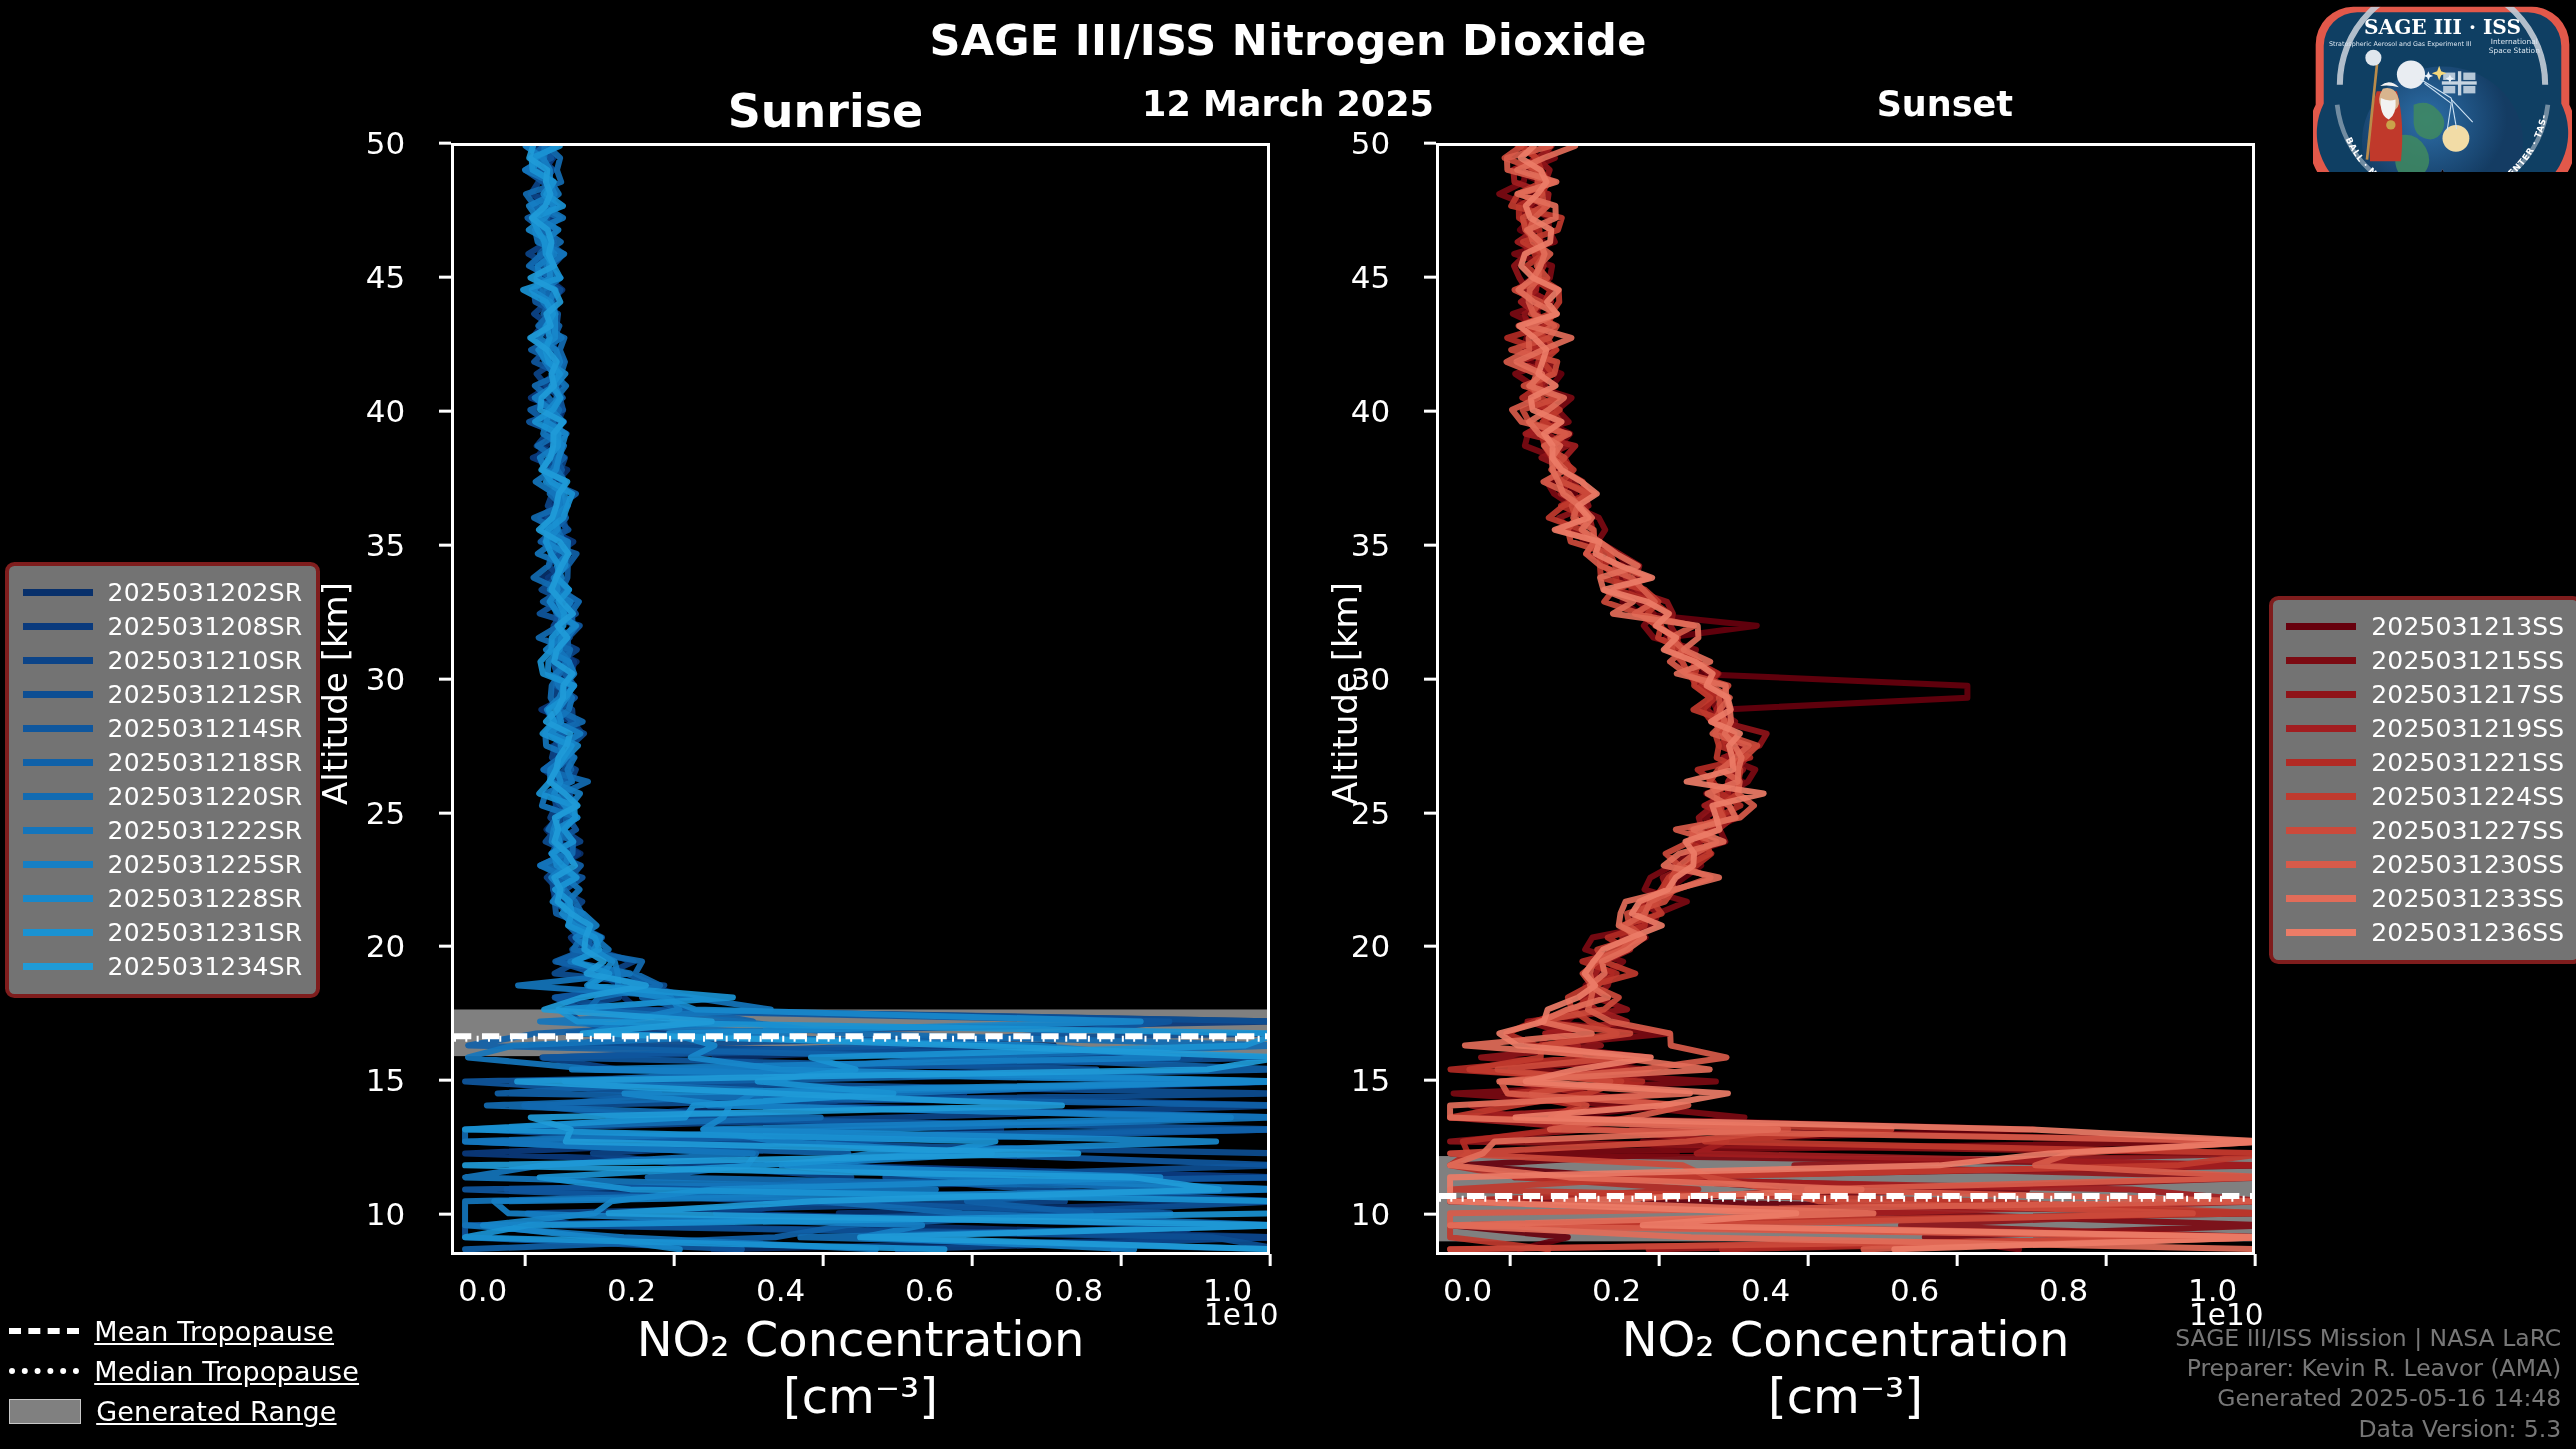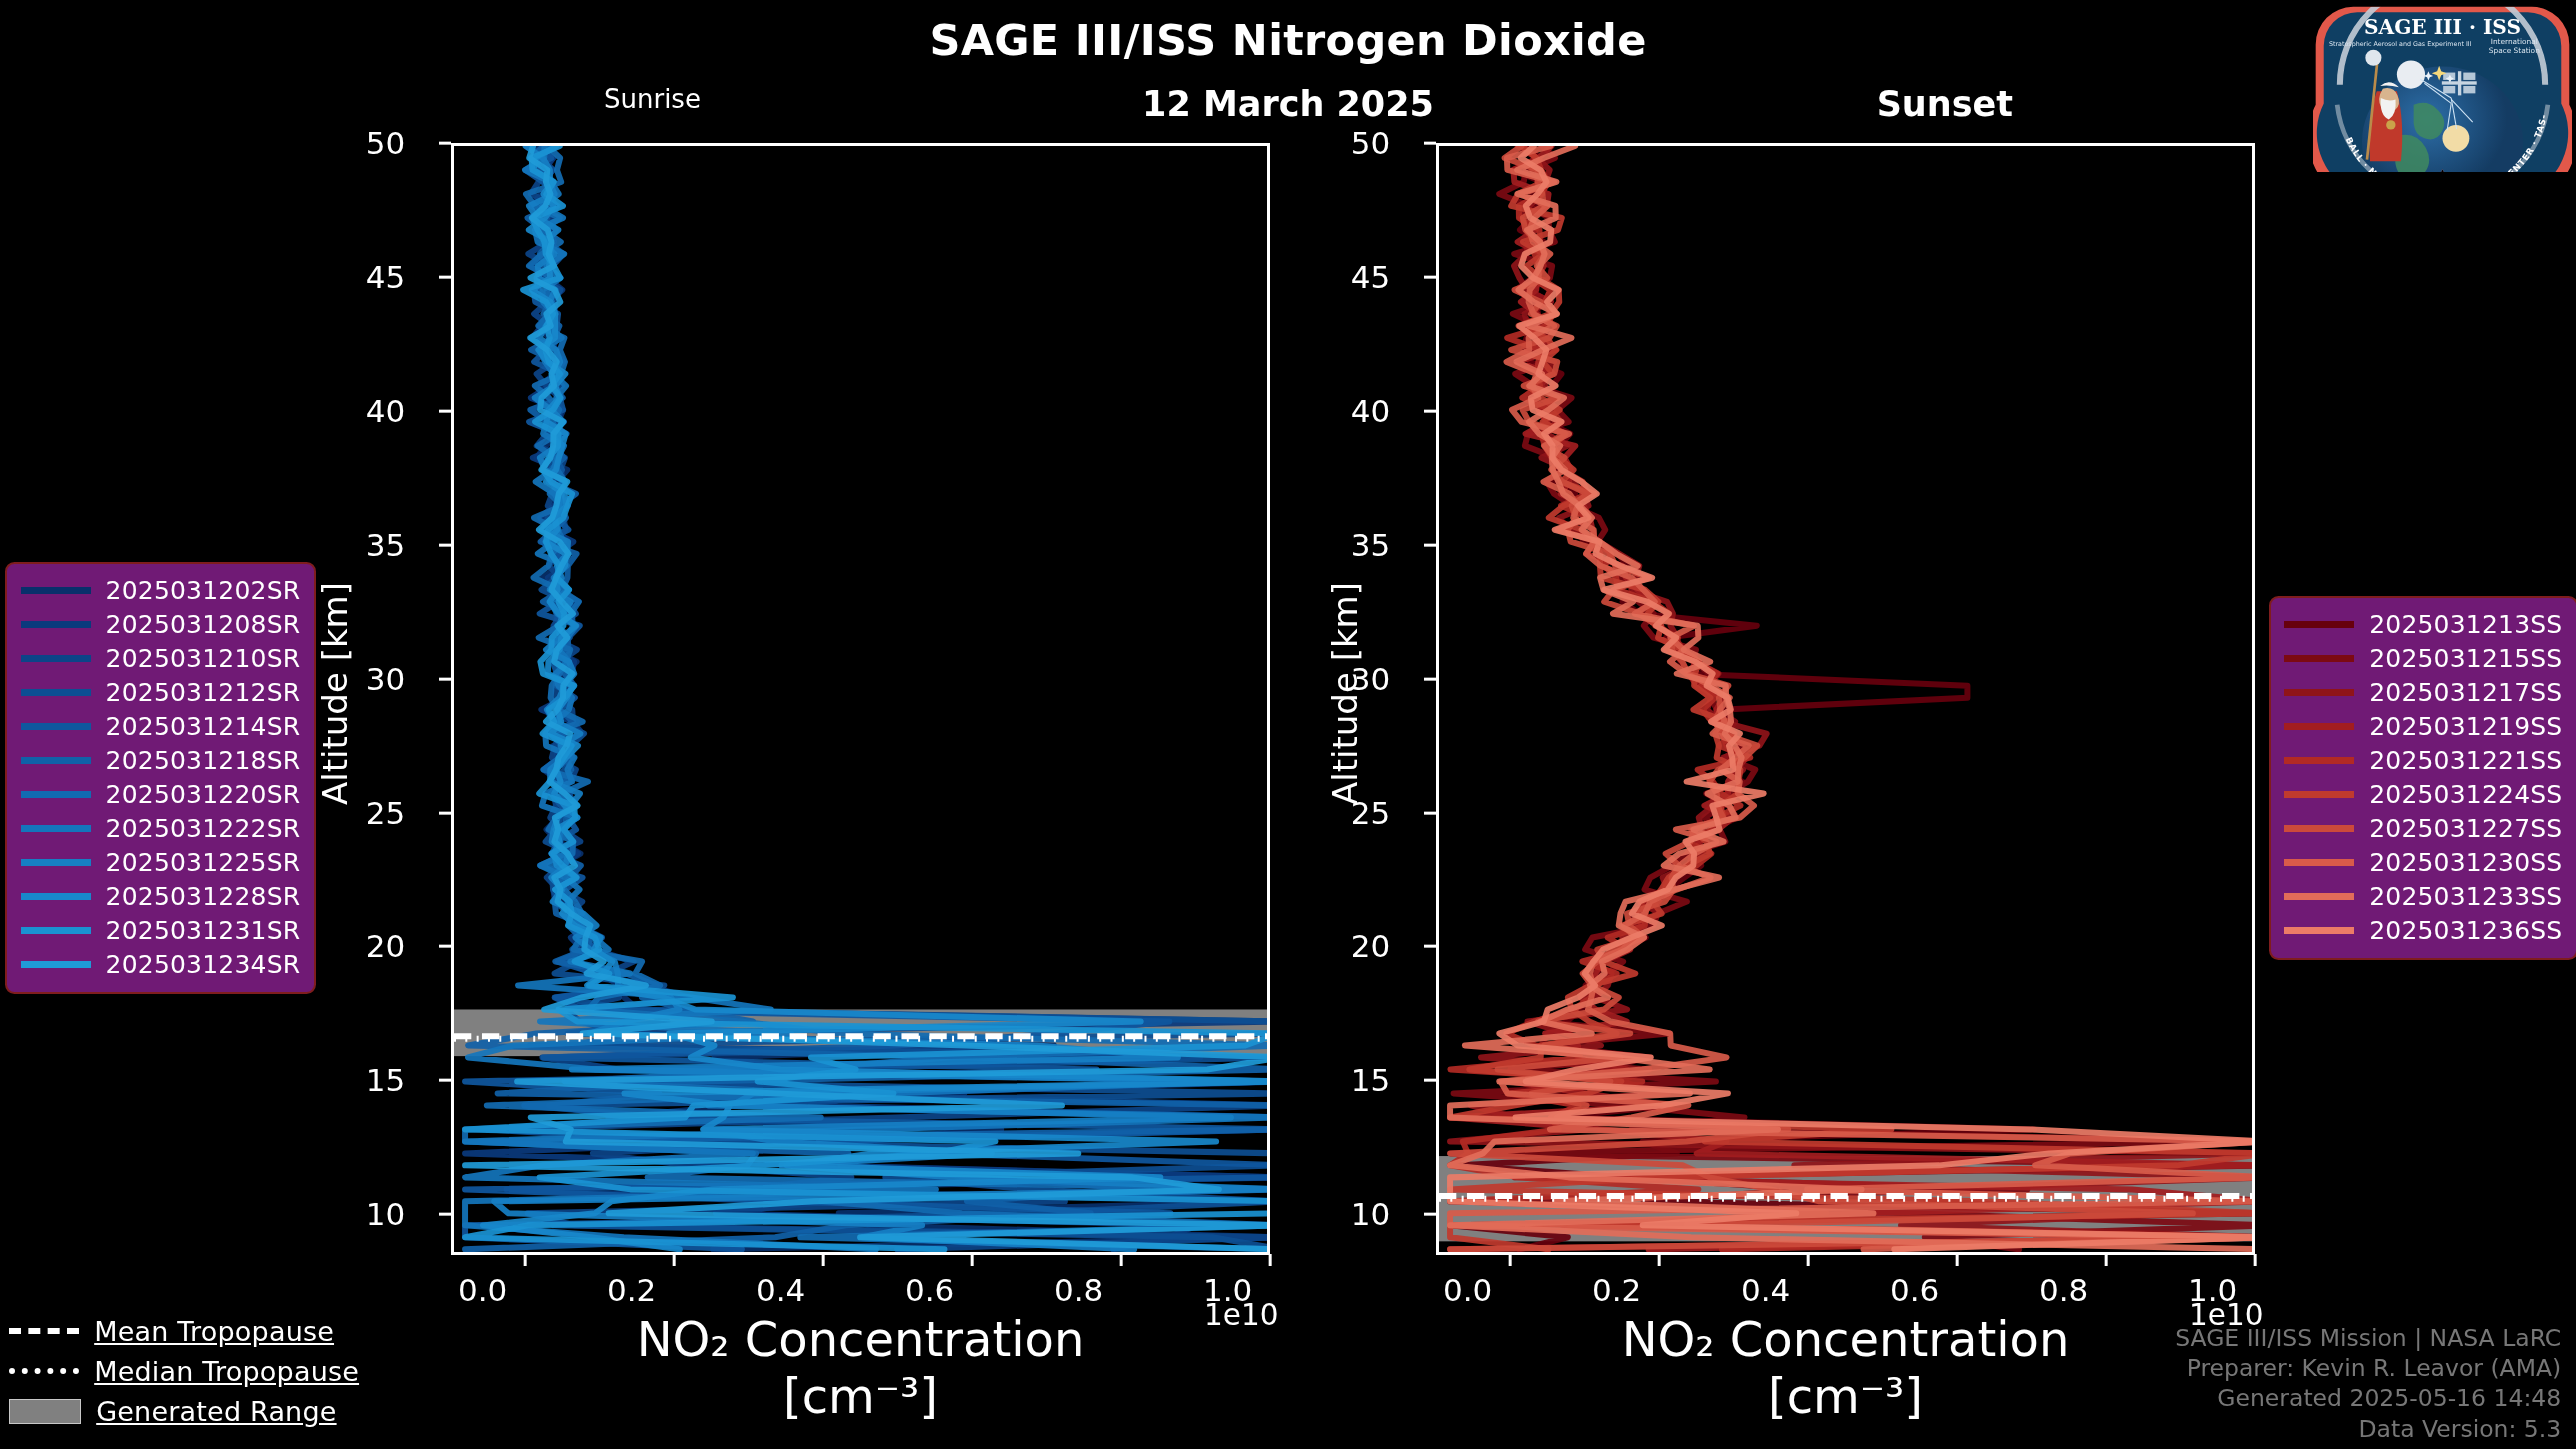--- a/index.html
+++ b/index.html
@@ -1,39 +1,39 @@
 <!DOCTYPE html>
 <html style="font-size:10.7px"><head>
 <meta charset="utf-8">
 <style>
   html,body{margin:0;padding:0;background:#000;}
   body{width:2576px;height:1449px;position:relative;overflow:hidden;
        font-family:"DejaVu Sans","Liberation Sans",sans-serif;color:#fff;}
   .abs{position:absolute;}
   #title{left:0;right:0;top:14.8px;text-align:center;font-size:43px;font-weight:bold;letter-spacing:0.3px;}
   #subtitle{left:0;right:0;top:84px;text-align:center;font-size:35px;font-weight:bold;}
-  #sunrise-label{left:604px;top:84px;width:443px;text-align:left;font-size:26px;font-weight:normal;}
+  #sunrise-label{left:604px;top:84px;width:443px;text-align:center;font-size:46px;font-weight:bold;}
   #sunset-label{left:1570px;top:84px;width:443px;text-align:right;font-size:35px;font-weight:bold;}
 
   .panel{position:absolute;top:143px;height:1112px;border:3.4px solid #fff;box-sizing:border-box;background:#000;}
   #panel-left{left:451px;width:819px;}
   #panel-right{left:1436px;width:819px;}
   .plotsvg{position:absolute;left:0;top:0;width:100%;height:100%;display:block;}
 
   .ytick{position:absolute;right:0;width:101px;text-align:center;font-size:31px;
          transform:translateY(-50%);font-weight:500;}
   .ytickmark{position:absolute;width:12px;height:2.7px;background:#fff;transform:translateY(-50%);}
   .xtick{position:absolute;top:17.4px;width:134px;text-align:left;font-size:31px;transform:translateX(-50%);}
   .xtickmark{position:absolute;top:0;width:2.7px;height:12px;background:#fff;transform:translateX(-50%);}
   .ylabel{position:absolute;font-size:34px;font-weight:500;white-space:nowrap;
           transform-origin:0 0;transform:rotate(-90deg);}
   .xlabel{position:absolute;font-size:48px;text-align:center;width:819px;line-height:1.18;}
   .offsettext{position:absolute;font-size:29.5px;}
 
-  .legendbox{position:absolute;border:2px solid #7f1d1d;border-radius:9.4px;background:#701a75;
+  .legendbox{position:absolute;border:4px solid #7f1d1d;border-radius:9.4px;background:#737373;
              padding:9.4px 13.4px 10.7px 13.4px;}
   .legrow{display:flex;align-items:center;height:34px;}
   .legline{width:70px;height:6.7px;flex:0 0 70px;}
   .legtext{font-size:25px;margin-left:14.8px;white-space:nowrap;letter-spacing:0.2px;}
   #legend-left{left:5.4px;top:562px;}
   #legend-right{left:2269px;top:596px;}
   #legend-right .legtext{text-align:right;}
 
   #tropo-legend{position:absolute;left:9.4px;top:1311px;text-decoration:underline;}
   #tropo-legend .legrow{height:40px;}

